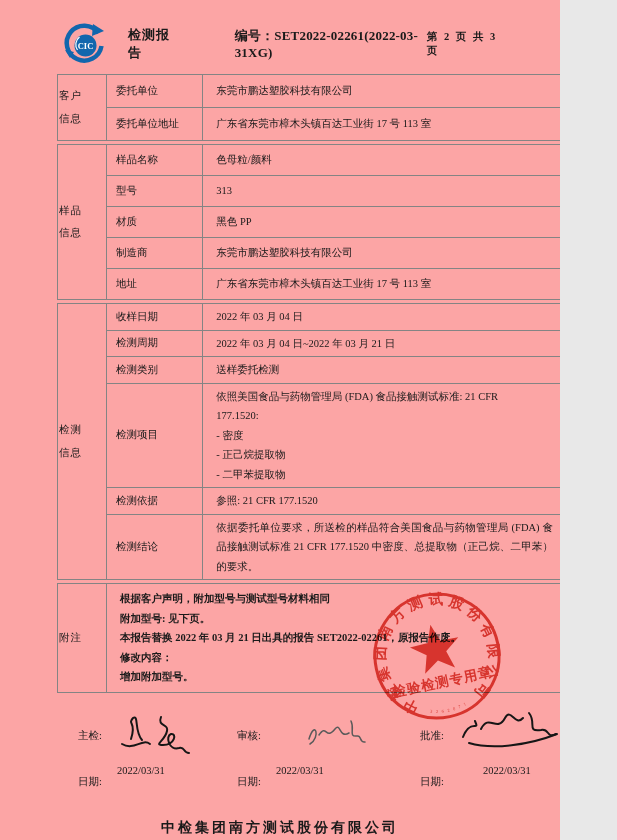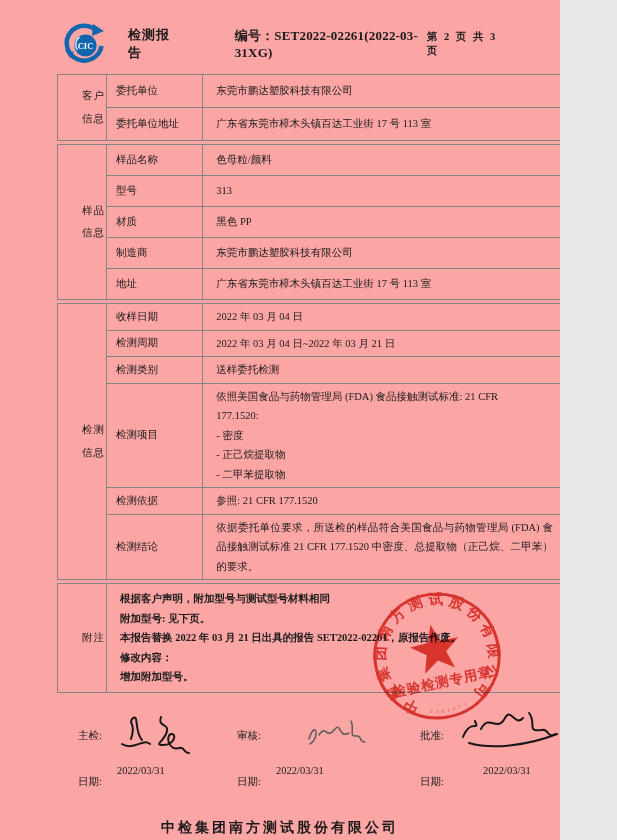--- a/index.html
+++ b/index.html
@@ -29,21 +29,21 @@
     font-size:10.5px;
   }
   table.info-table td{
     border:1px solid #848484;
     vertical-align:middle;
     overflow:hidden;
   }
   col.c1{width:49px;} col.c2{width:96px;} col.c3{width:360px;}
   col.n1{width:49px;} col.n2{width:456px;}
   td.sec-name{
-    text-align:right;white-space:pre-line;
+    text-align:left;white-space:pre-line;
     line-height:2.1;letter-spacing:1px;
   }
   td.lbl{padding:0 2px 0 9px;}
   td.val{padding:3px 10px 3px 13px;white-space:pre-line;line-height:19.5px;}
   td.val.wrap{white-space:normal;text-align:justify;}
   .t-cust tr{height:33px;} .t-samp tr{height:31px;} .t-test tr{height:22px;}
   .t-note td.val{line-height:19.5px;padding-top:5px;padding-bottom:5px;font-weight:bold;}
   
   .sig-area{position:relative;margin:24px 0 0 57px;width:507px;height:82px;font-size:10.5px;}
   .sig-label{position:absolute;top:12px;}

